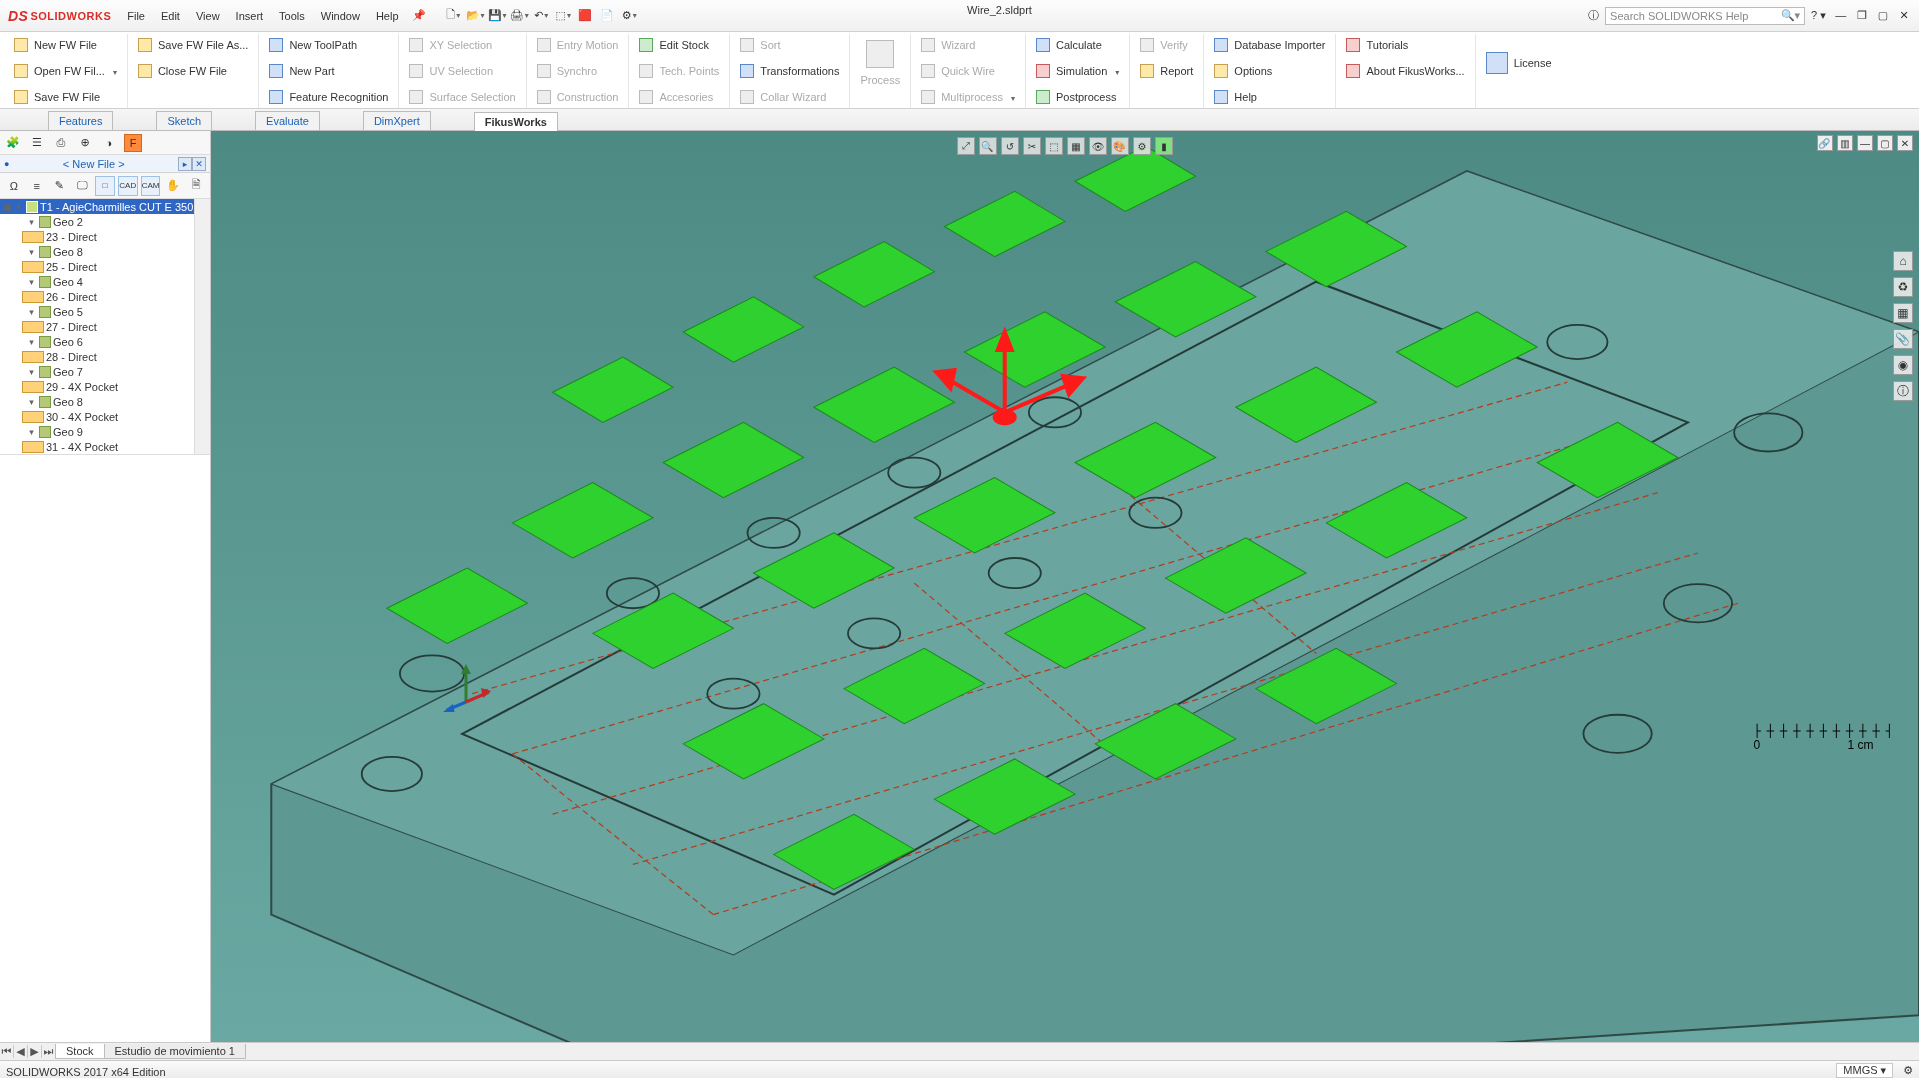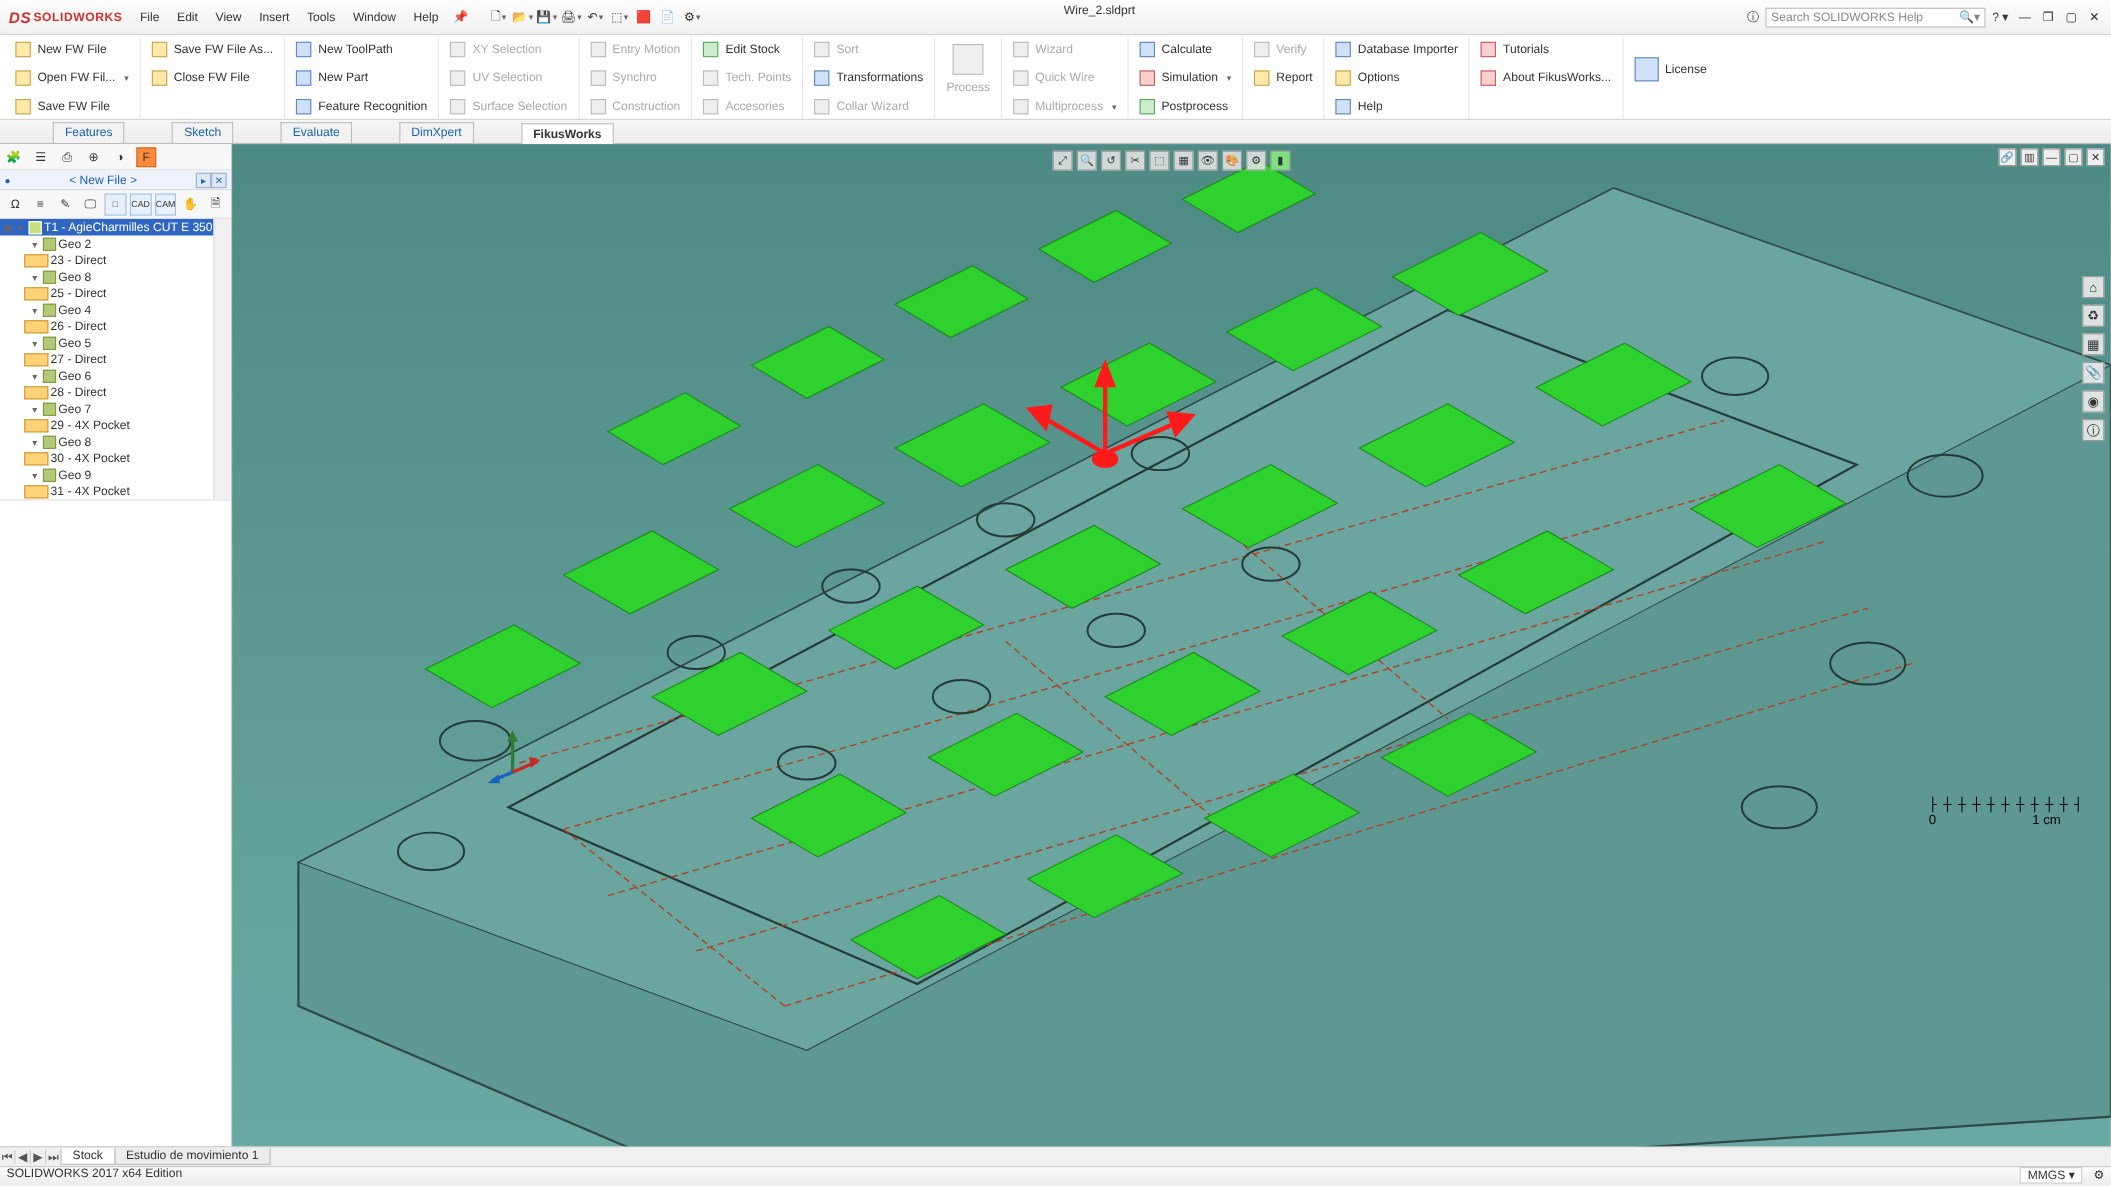--- a/index.html
+++ b/index.html
@@ -78,21 +78,21 @@
 .scale-bar{position:absolute;right:20px;bottom:290px;color:#000;font-size:12px;}
 .scale-bar .ticks{letter-spacing:6px;font-family:monospace;}
 
 
 .bottom-tabs{height:18px;display:flex;align-items:center;background:#f0f0f0;border-top:1px solid #c9c9c9;font-size:11px;}
 .bottom-tabs .navbtn{width:14px;text-align:center;color:#555;border-right:1px solid #c9c9c9;}
 .btab{padding:1px 10px;border:1px solid #bcbcbc;border-top:none;background:#fff;margin-left:-1px;}
 .btab.inactive{background:#ececec;text-align:center;}
 
 
-.status{height:18px;display:flex;align-items:flex-start;justify-content:space-between;background:linear-gradient(#fafafa,#ececec);border-top:1px solid #c9c9c9;padding:0 6px;font-size:11px;}
+.status{height:18px;display:flex;align-items:flex-end;justify-content:space-between;background:linear-gradient(#fafafa,#ececec);border-top:1px solid #c9c9c9;padding:0 6px;font-size:11px;}
 .status .right{display:flex;align-items:center;gap:10px;}
 .status .unit{border:1px solid #c9c9c9;padding:0 6px;background:#fff;}
 </style>
 </head>
 <body>
 
 <div class="menubar">
   <div class="logo">
     <span class="logo-icon">DS</span>
     <span>SOLIDWORKS</span>

